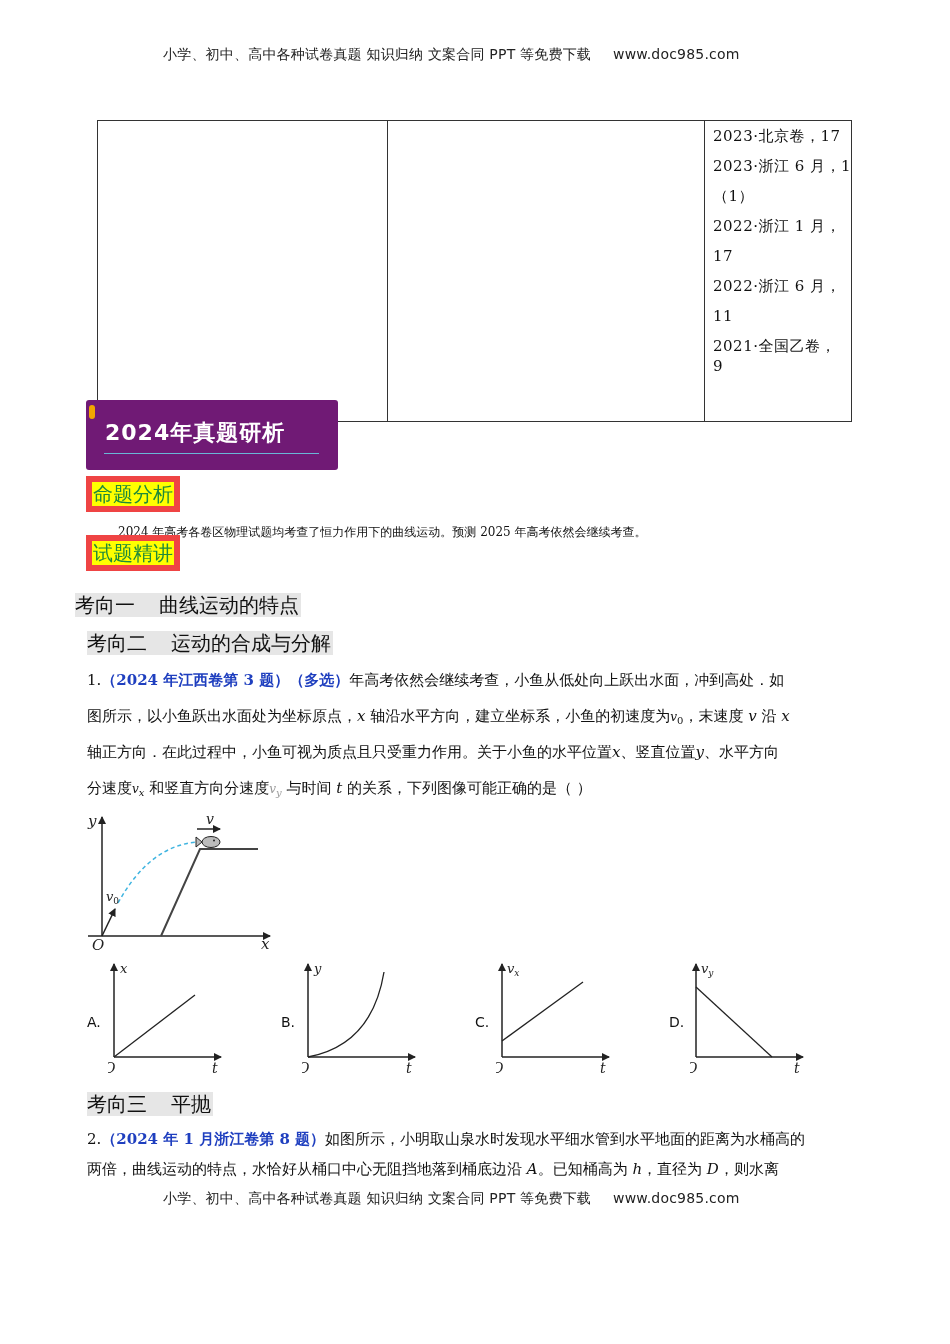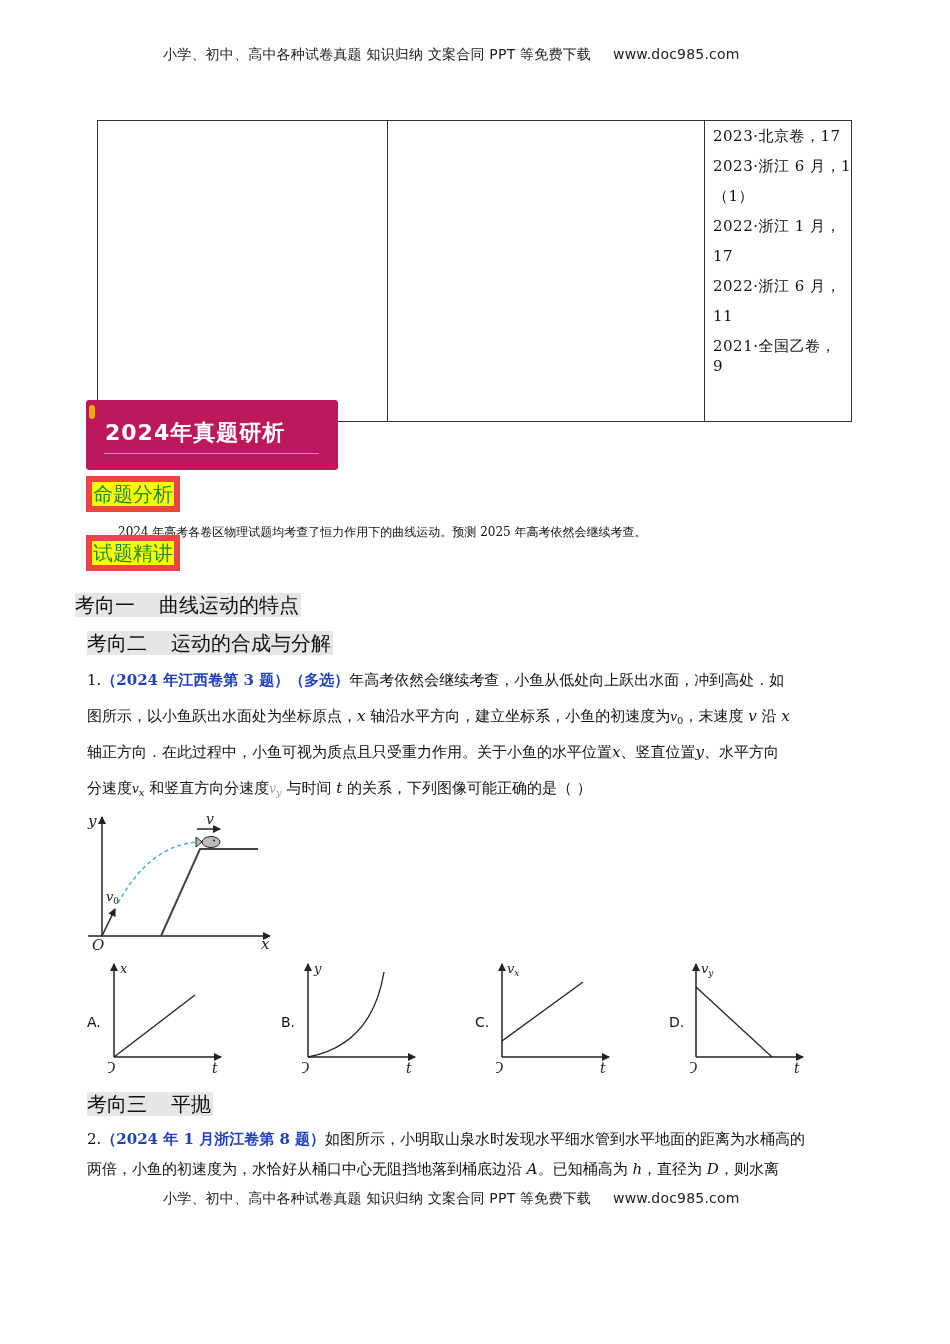--- a/index.html
+++ b/index.html
@@ -20,21 +20,21 @@
   .tbl .col1 { position: absolute; left: 0; top: 0; width: 290px; height: 100%;
                border-right: 1px solid #333; box-sizing: border-box; }
   .tbl .col2 { position: absolute; left: 290px; top: 0; width: 317px; height: 100%;
                border-right: 1px solid #333; box-sizing: border-box; }
   .tbl .col3 { position: absolute; left: 614px; top: 0; right: 0; height: 100%;
                padding: 0 0 0 1px; font-size: 15px; line-height: 30px; }
   .tbl .col3 div { white-space: nowrap; letter-spacing: 0.5px; }
 
   
   .banner { left: 86px; top: 400px; width: 252px; height: 70px;
-            background: #be185d; border-radius: 3px; }
+            background: #701a75; border-radius: 3px; }
   .banner .tag { position: absolute; left: 3px; top: 5px; width: 6px; height: 14px;
                  background: #f2a600; border-radius: 3px; }
   .banner .title { position: absolute; left: 19px; top: 18px;
                    font-family: "DejaVu Sans", "Liberation Sans", sans-serif;
                    font-weight: bold; font-size: 22px; color: #ffffff; letter-spacing: 1px; white-space: nowrap; }
   .banner .underline { position: absolute; left: 18px; top: 53px; width: 215px; height: 1px;
                        background: #6ab6d6; }
 
   .hl { font-family: "DejaVu Sans", "Liberation Sans", sans-serif;
         font-size: 20px; background: #ffff00; color: #1f8a3a;
@@ -185,18 +185,18 @@
 </svg>
 
 <div class="abs" style="left:87px; top:1091px;">
   <span class="dir"><span>考向三</span><span class="sp"></span><span>平抛</span></span>
 </div>
 
 <div class="abs q" style="top:1121px;">
   <span>2.</span><span class="src">（2024 年 1 月浙江卷第 8 题）</span><span>如图所示，小明取山泉水时发现水平细水管到水平地面的距离为水桶高的</span>
 </div>
 <div class="abs q" style="top:1151px;">
-  <span>两倍，小鱼的初速度为，水恰好从桶口中心无阻挡地落到桶底边沿 </span><i class="m">A</i><span>。已知桶高为 </span><i class="m">h</i><span>，直径为 </span><i class="m">D</i><span>，则水离</span>
+  <span>两倍，曲线运动的特点，水恰好从桶口中心无阻挡地落到桶底边沿 </span><i class="m">A</i><span>。已知桶高为 </span><i class="m">h</i><span>，直径为 </span><i class="m">D</i><span>，则水离</span>
 </div>
 
 <div class="abs footer">
   <span>小学、初中、高中各种试卷真题  知识归纳  文案合同  PPT 等免费下载</span><span class="url">www.doc985.com</span>
 </div>
 
 </body></html>

